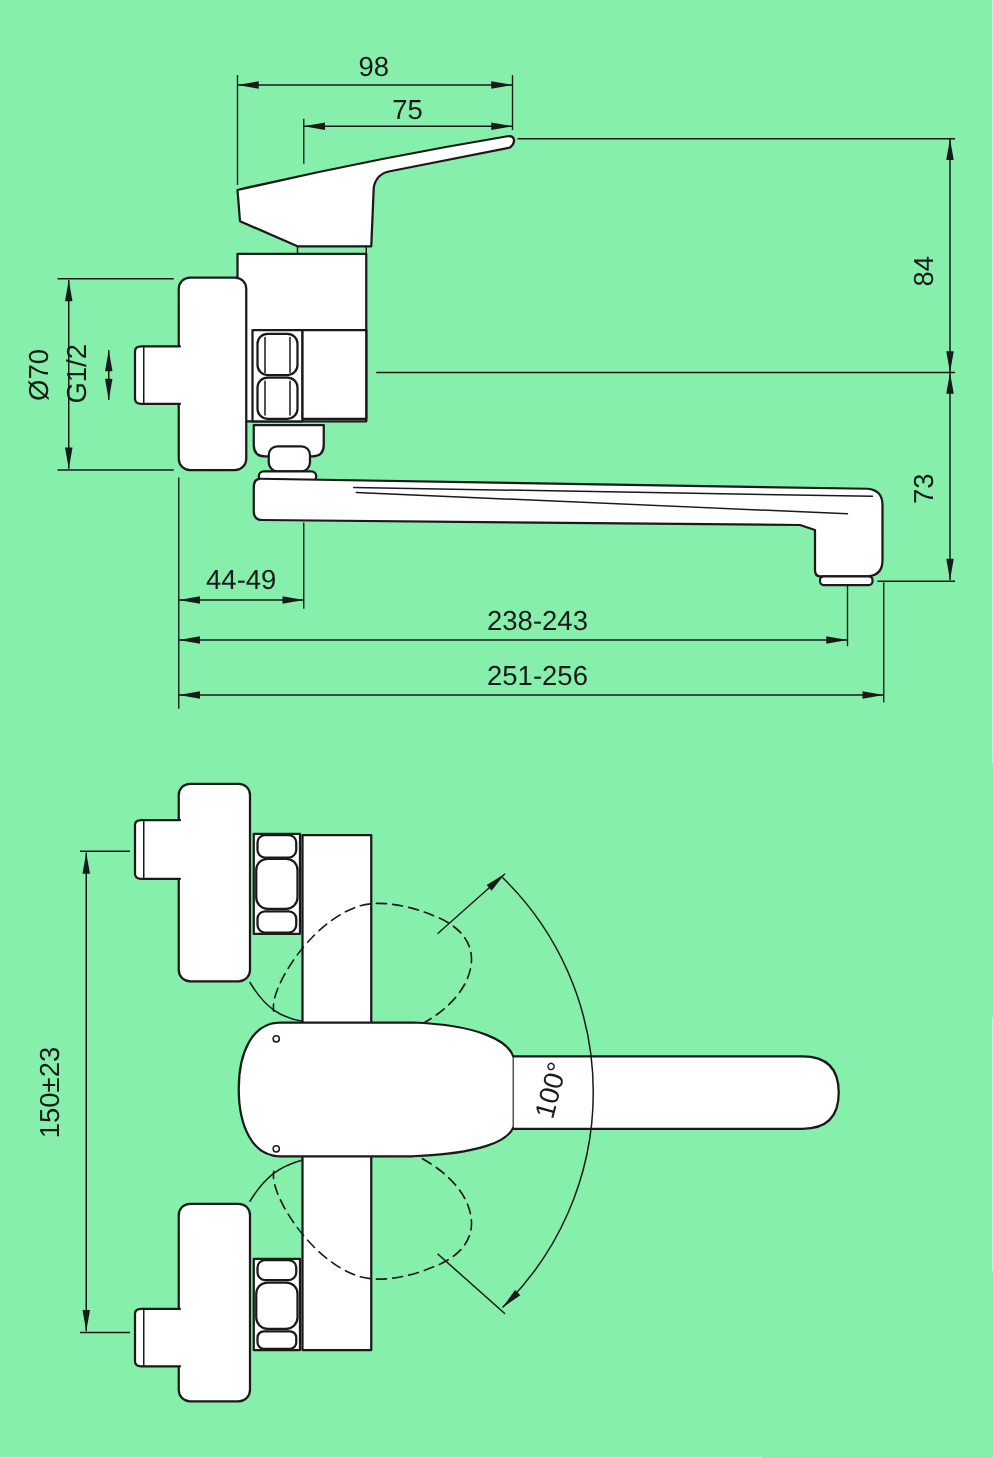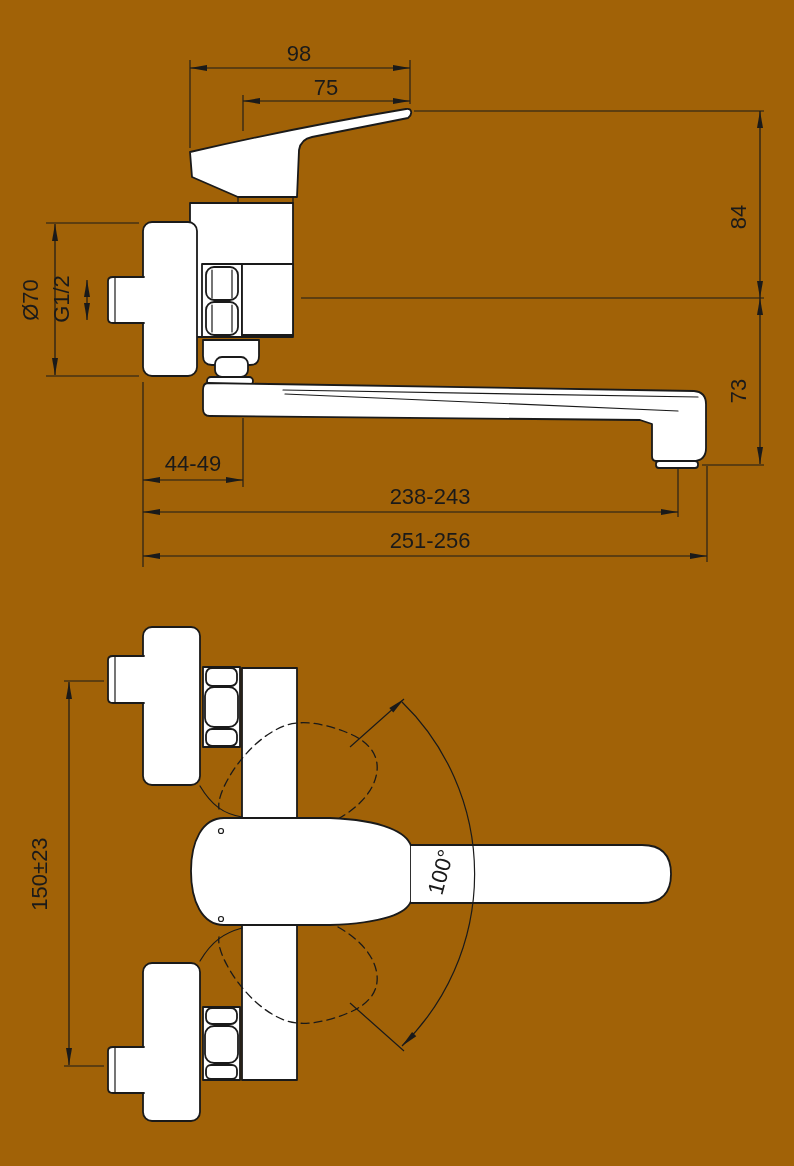--- a/index.html
+++ b/index.html
@@ -4,21 +4,21 @@
 <style>
   html, body {
     margin: 0;
     padding: 0;
     background: #ffffff;
   }
   .canvas {
     position: relative;
     width: 794px;
     height: 1166px;
-    background: #a16207;
+    background: #86efac;
     font-family: "Liberation Sans", sans-serif;
     overflow: hidden;
   }
   svg { display: block; }
   .part {
     fill: #ffffff;
     stroke: #1a1a1a;
     stroke-width: 1.8;
     stroke-linejoin: round;
     stroke-linecap: round;

